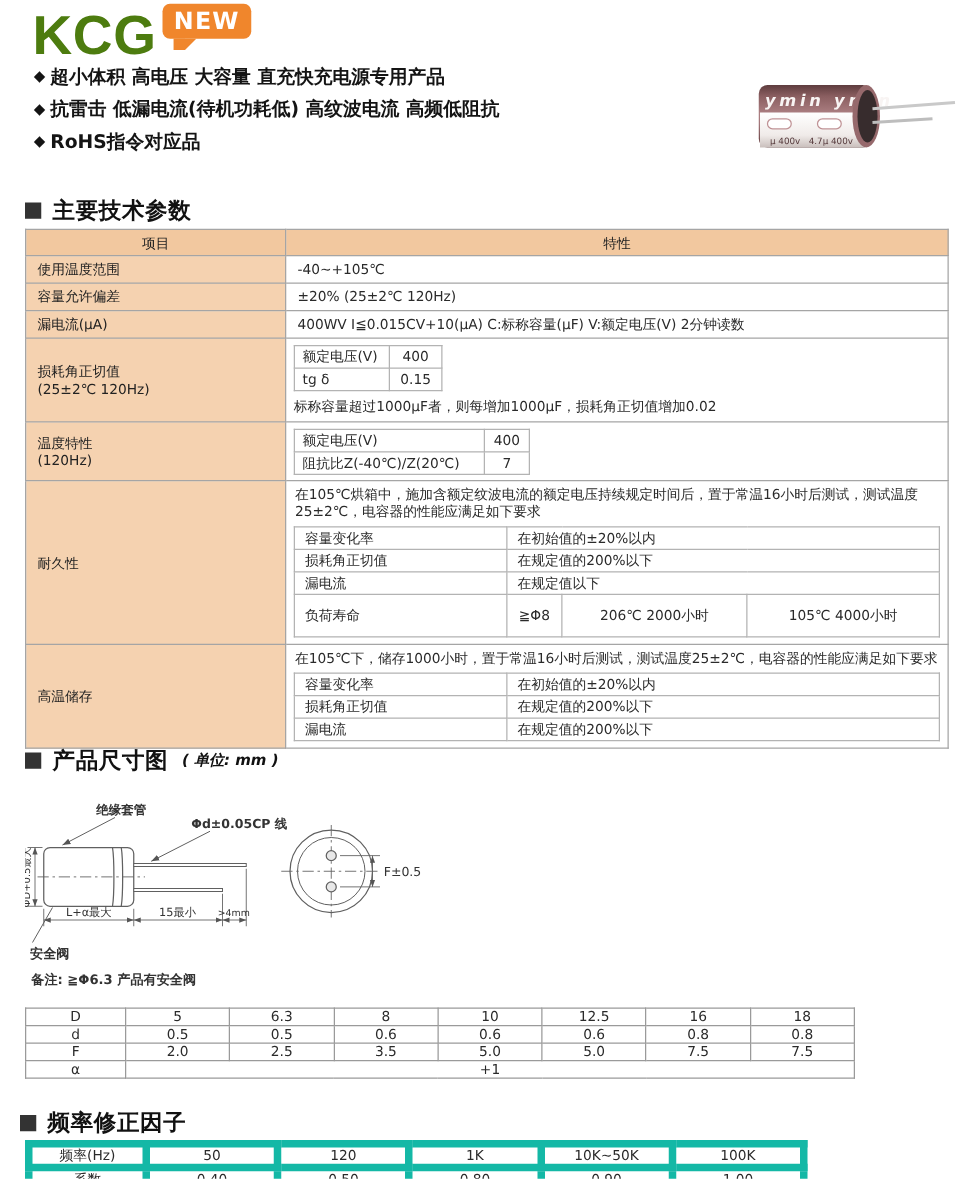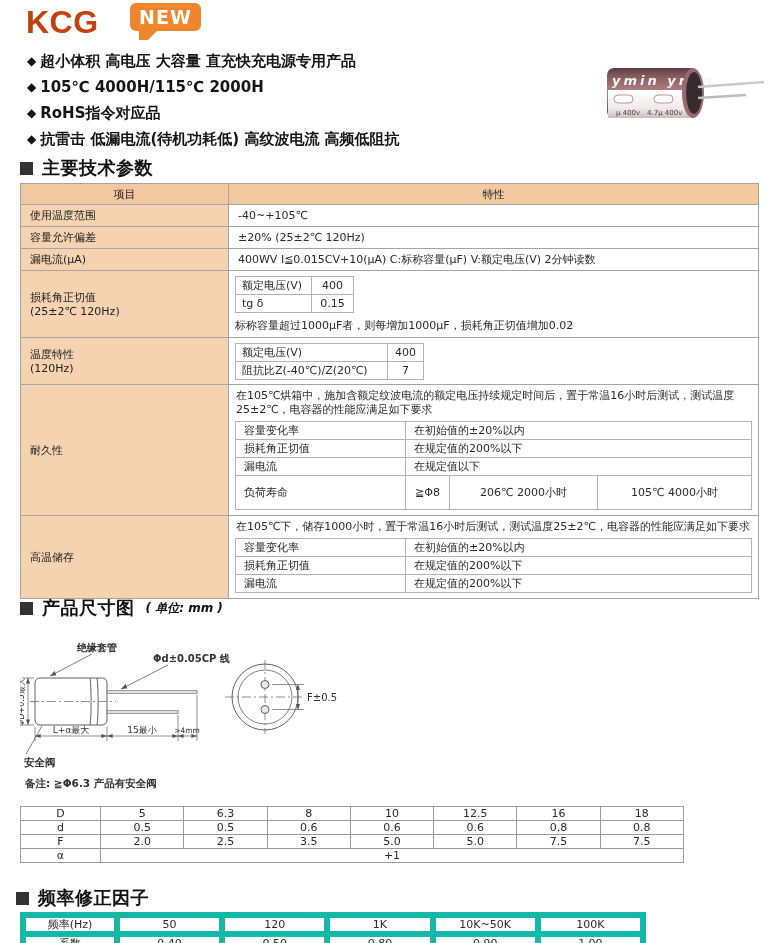--- a/index.html
+++ b/index.html
@@ -8,22 +8,22 @@
     width: 778px; height: 943px; position: relative; overflow: hidden;
     font-family: "DejaVu Sans", "Liberation Sans", sans-serif;
     color: #2a2a2a;
     -webkit-font-smoothing: antialiased;
   }
   .abs { position: absolute; }
 
   
   .logo {
     left: 26px; top: 4px;
-    font-size: 32px; font-weight: 800; letter-spacing: 0.5px;
-    color: #c2410c; font-family: "Liberation Sans", "DejaVu Sans", sans-serif;
+    font-size: 44px; font-weight: 800; letter-spacing: 0.5px;
+    color: #4d7c0f; font-family: "Liberation Sans", "DejaVu Sans", sans-serif;
   }
   .badge {
     left: 130px; top: 3px;
     background: #f0862c; color: #fff;
     font-size: 19px; font-weight: 800; letter-spacing: 1px;
     padding: 3px 9px 3px; border-radius: 6px;
   }
   .badge::after {
     content: ""; position: absolute; left: 9px; bottom: -9px;
     width: 0; height: 0;
@@ -82,23 +82,22 @@
   svg text { font-family: "DejaVu Sans", "Liberation Sans", sans-serif; }
 </style>
 </head>
 <body>
 
 <div class="abs logo">KCG</div>
 <div class="abs badge">NEW</div>
 
 <div class="abs features">
   <div class="feature"><span class="blt">◆</span><span>超小体积 高电压 大容量 直充快充电源专用产品</span></div>
-  <div class="feature"><span class="blt">◆</span><span>105℃ 4000H/115℃ 2000H</span></div>
+  <div class="feature"><span class="blt">◆</span><span>抗雷击 低漏电流(待机功耗低) 高纹波电流 高频低阻抗</span></div>
   <div class="feature"><span class="blt">◆</span><span>RoHS指令对应品</span></div>
-  <div class="feature"><span class="blt">◆</span><span>抗雷击 低漏电流(待机功耗低) 高纹波电流 高频低阻抗</span></div>
 </div>
 
 <svg class="abs cap-photo" width="228" height="125" viewBox="0 0 228 125">
   <defs>
     <linearGradient id="bodyG" x1="0" y1="0" x2="0" y2="1">
       <stop offset="0" stop-color="#5e3c3e"></stop>
       <stop offset="0.18" stop-color="#8a5e60"></stop>
       <stop offset="0.45" stop-color="#ab7e81"></stop>
       <stop offset="0.62" stop-color="#a3767a"></stop>
       <stop offset="0.88" stop-color="#744c4e"></stop>

